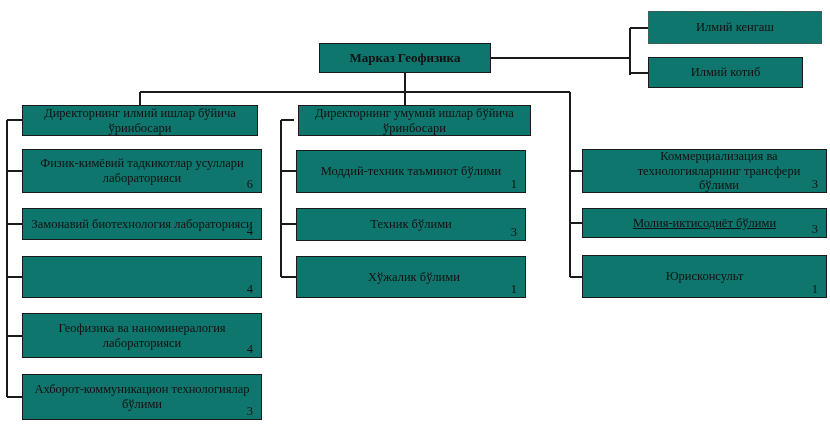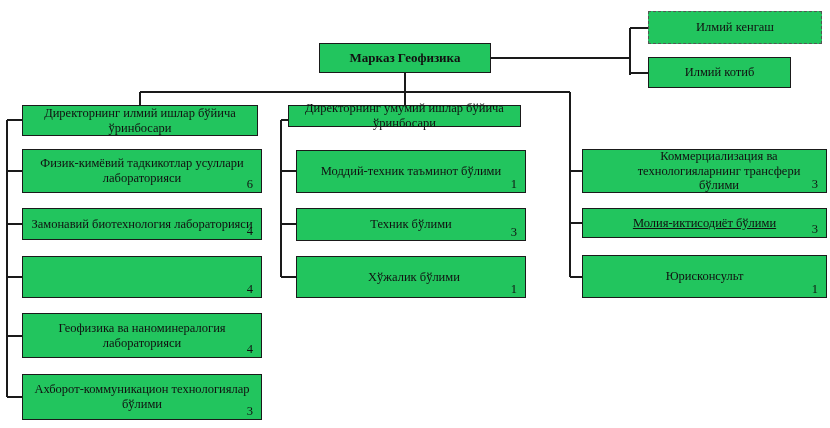--- a/index.html
+++ b/index.html
@@ -16,21 +16,21 @@
     overflow: hidden;
   }
   svg.connectors {
     position: absolute;
     left: 0; top: 0;
     width: 830px; height: 428px;
   }
   .org-box {
     position: absolute;
     border: 1.5px solid #1a1a1a;
-    background: #22c55e;
+    background: #0f766e;
     display: flex;
     align-items: center;
     justify-content: center;
     text-align: center;
     font-size: 12.5px;
     line-height: 1.18;
     padding: 1px 6px;
   }
   .org-box .label { display: block; }
   .org-box .count {
@@ -39,30 +39,30 @@
     bottom: 0px;
     font-size: 12.5px;
   }
   .bold { font-weight: bold; font-size: 13px; }
   .dashed { border: 1.4px dashed #555555; }
   .narrow .label { max-width: 230px; margin-left: 29px; }
 
   
   #box-director     { left:319px; top:43px;  width:172px; height:30px; }
   #box-council      { left:648px; top:11px;  width:174px; height:33px; }
-  #box-secretary    { left:648px; top:57px;  width:143px; height:31px; }
+  #box-secretary    { left:648px; top:57px;  width:155px; height:31px; }
 
   #box-left-header  { left:22px;  top:105px; width:236px; height:31px; }
   #box-l0           { left:22px;  top:149px; width:240px; height:44px; }
   #box-l1           { left:22px;  top:208px; width:240px; height:32px; }
   #box-l2           { left:22px;  top:256px; width:240px; height:42px; }
   #box-l3           { left:22px;  top:313px; width:240px; height:45px; }
   #box-l4           { left:22px;  top:374px; width:240px; height:46px; }
 
-  #box-mid-header   { left:288px; top:105px; width:233px; height:22px; }
+  #box-mid-header   { left:298px; top:105px; width:233px; height:31px; }
   #box-m0           { left:296px; top:150px; width:230px; height:43px; }
   #box-m1           { left:296px; top:208px; width:230px; height:33px; }
   #box-m2           { left:296px; top:256px; width:230px; height:42px;padding-left:12px; }
 
   #box-r0           { left:582px; top:149px; width:245px; height:44px; }
   #box-r1           { left:582px; top:208px; width:245px; height:30px;text-decoration:underline; }
   #box-r2           { left:582px; top:255px; width:245px; height:43px; }
 </style>
 </head>
 <body>

